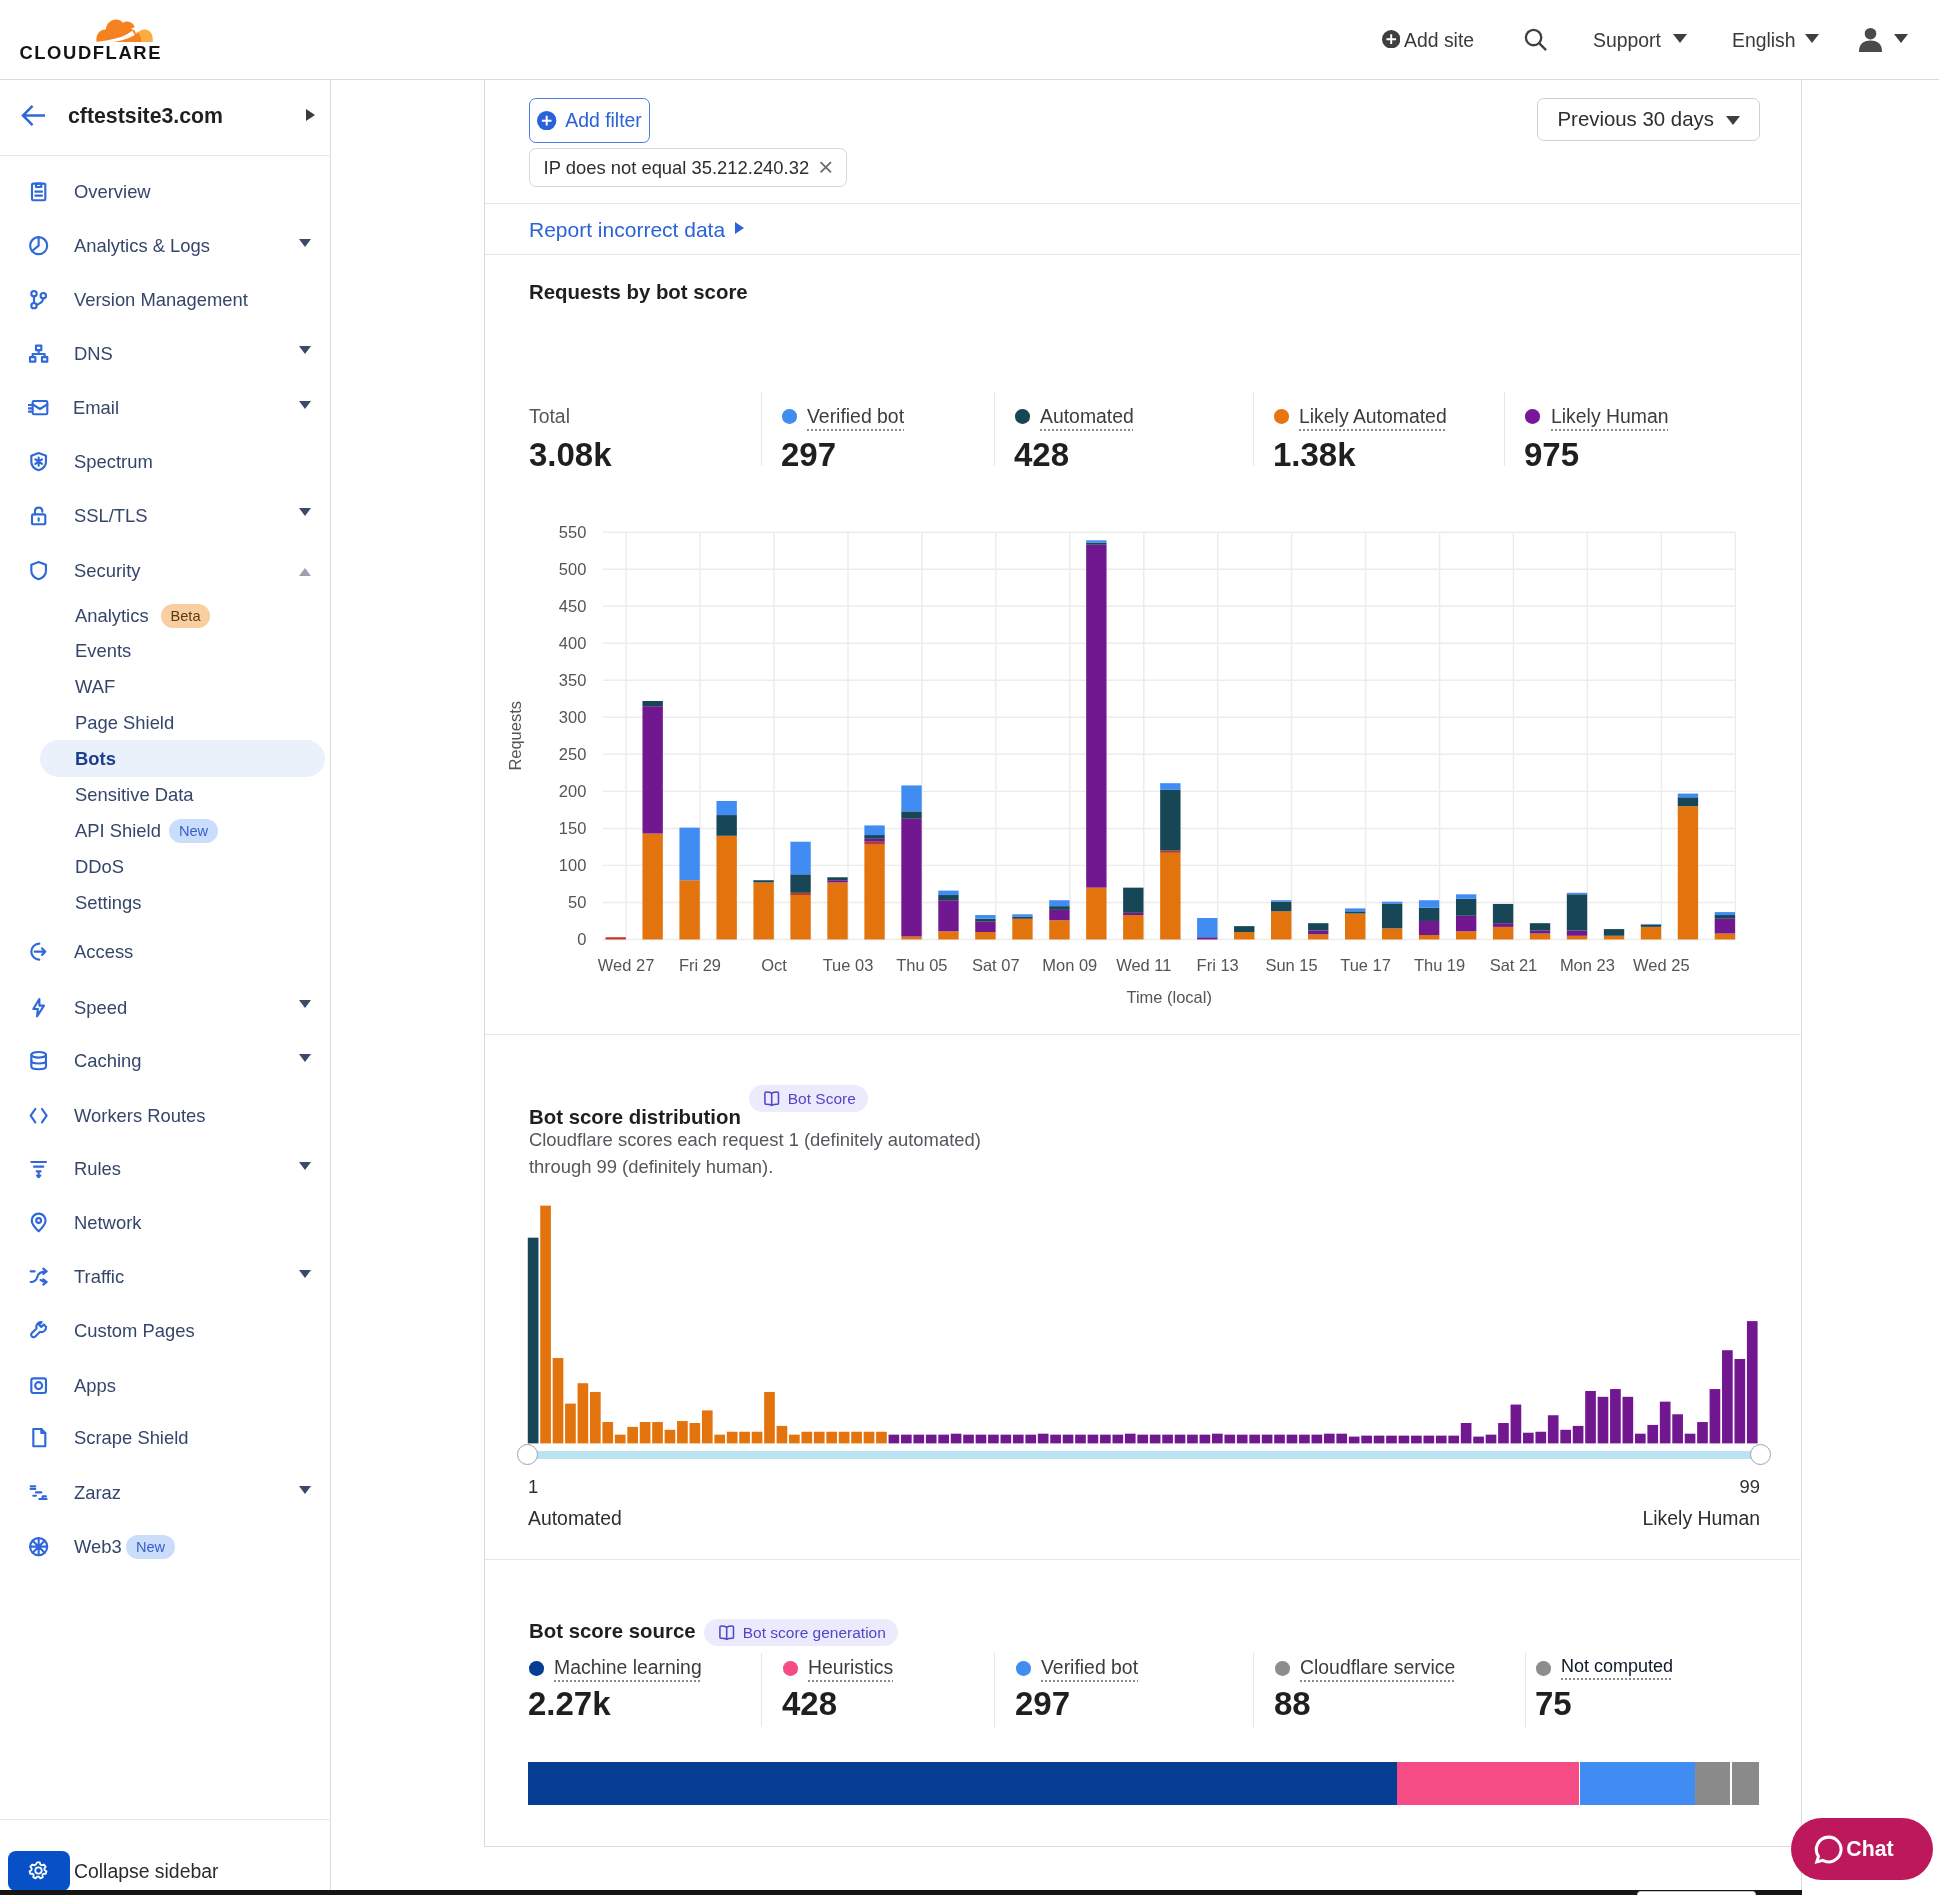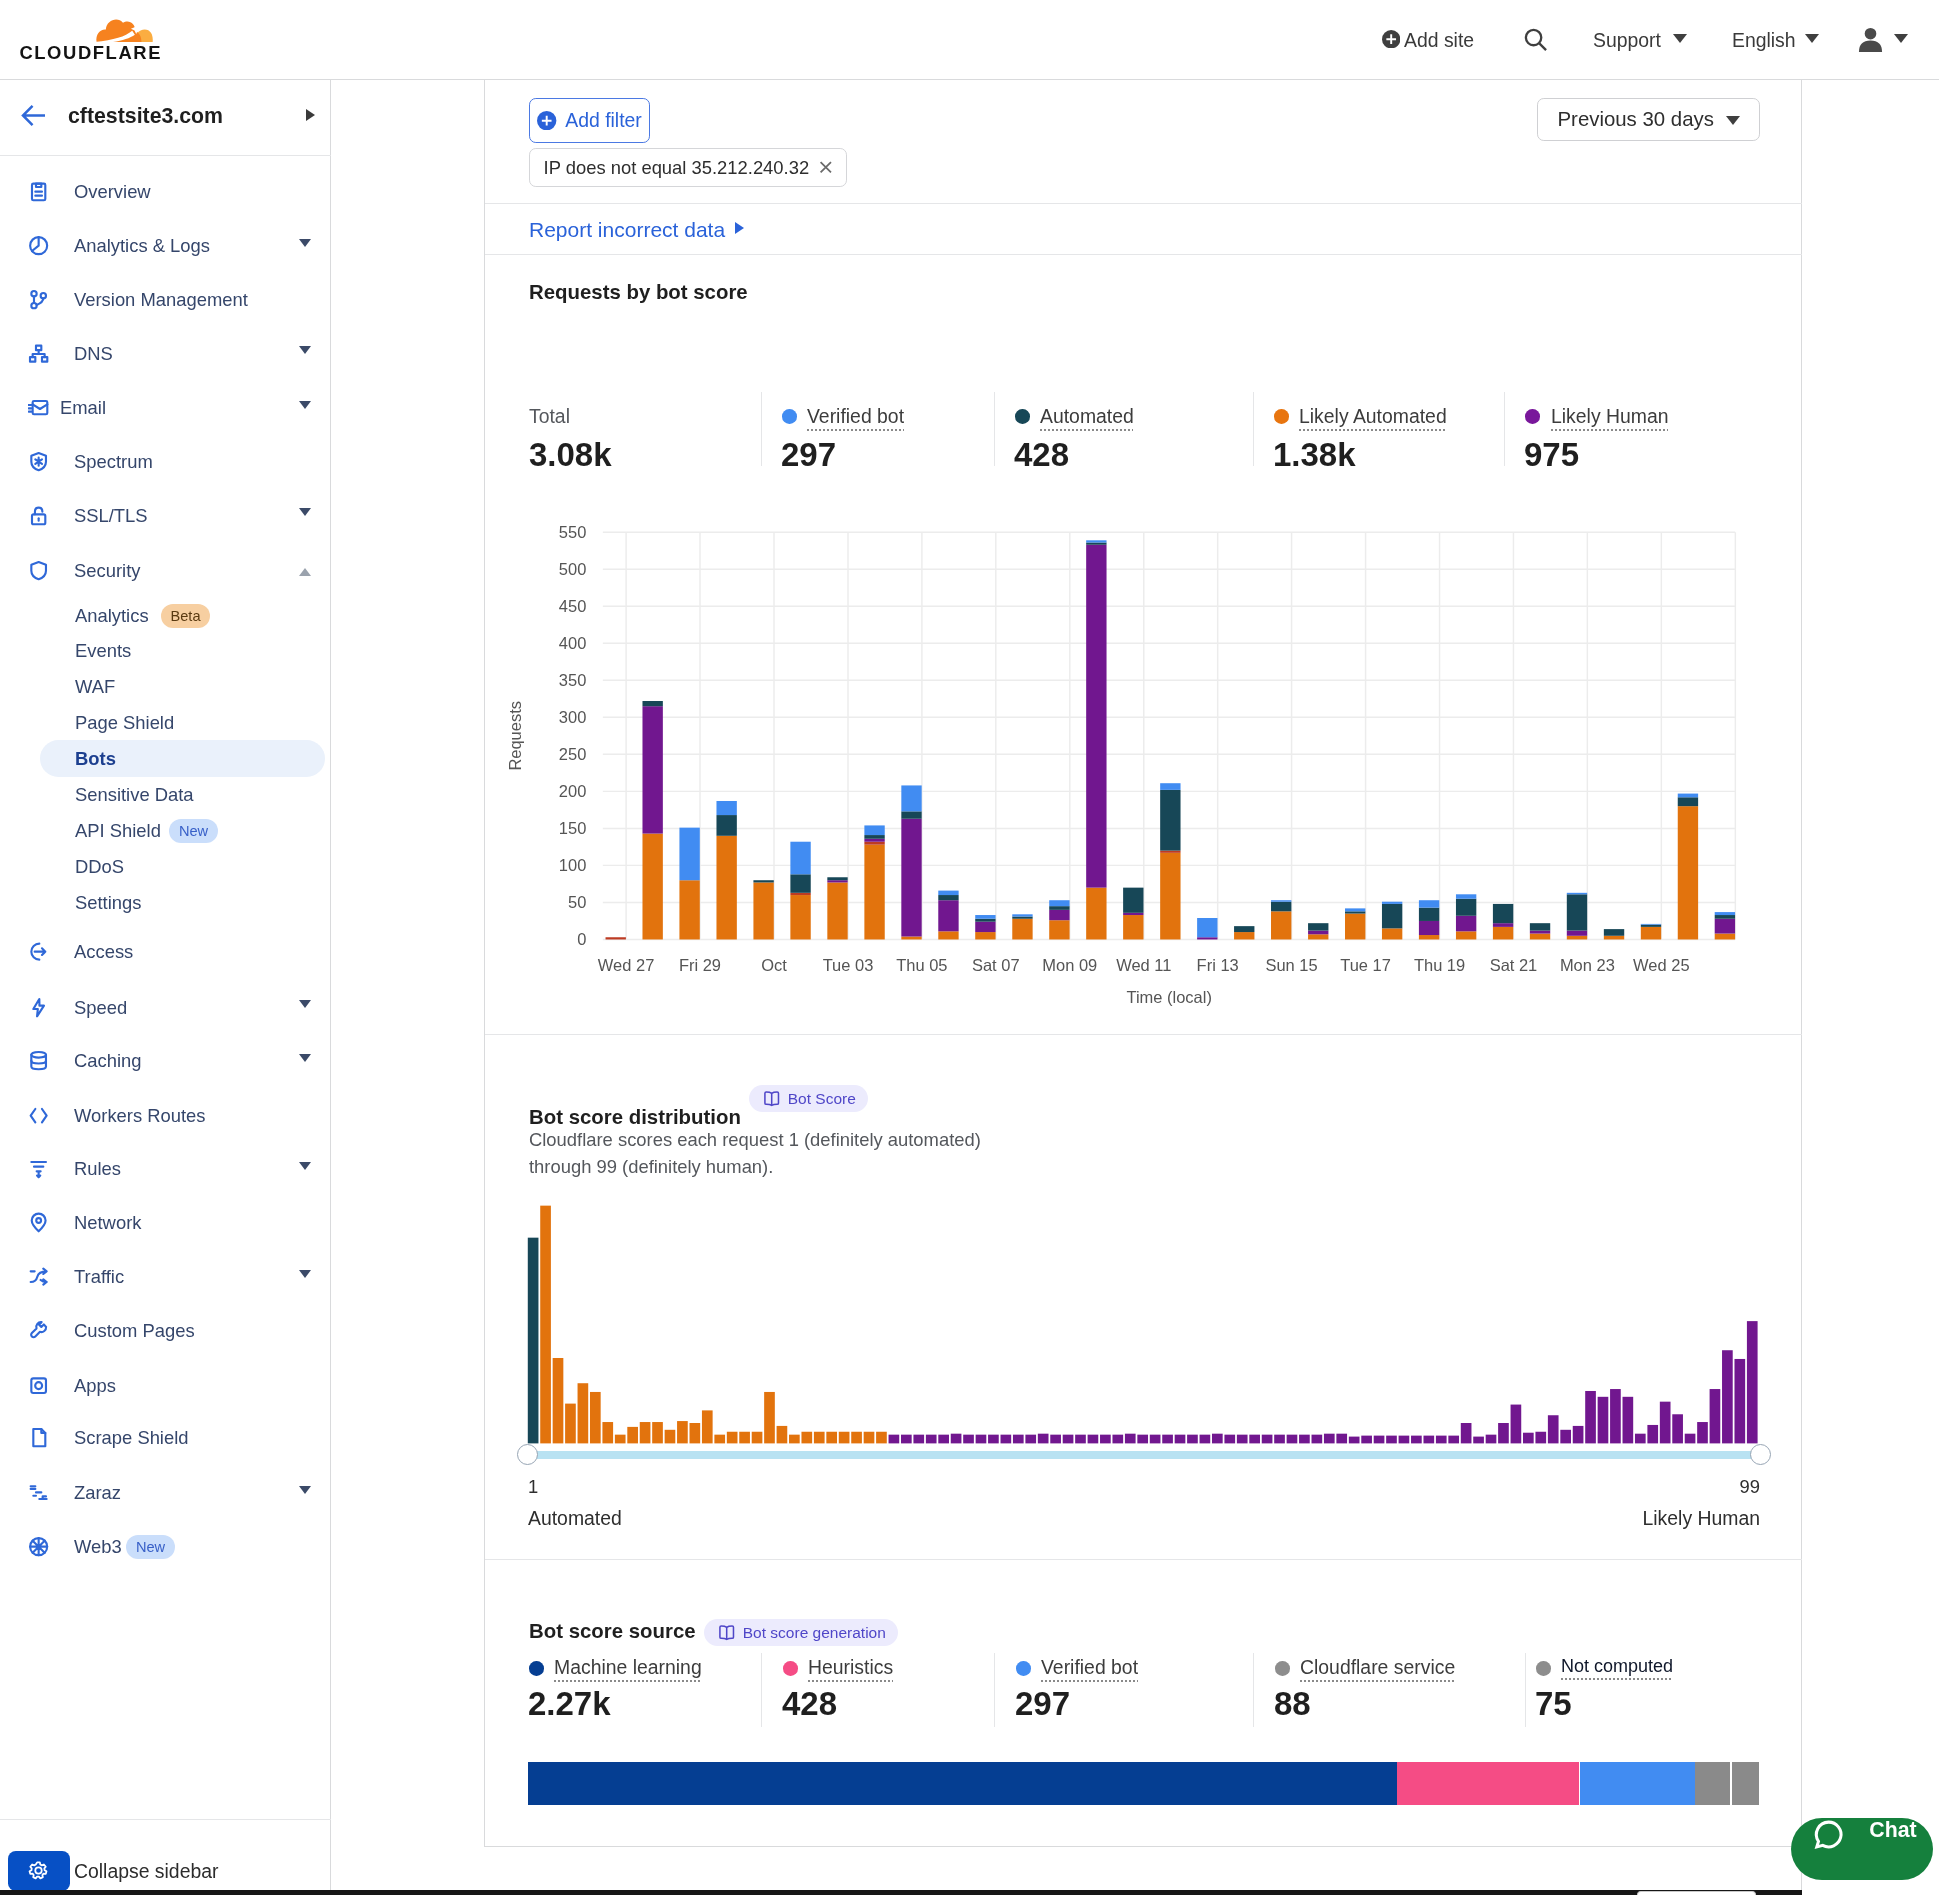--- a/index.html
+++ b/index.html
@@ -68,21 +68,21 @@
       <rect x="1.5" y="10.6" width="4" height="3.4" stroke="#2f68d8" stroke-width="1.6" fill="none" stroke-linecap="round" stroke-linejoin="round"></rect>
       <rect x="10.5" y="10.6" width="4" height="3.4" stroke="#2f68d8" stroke-width="1.6" fill="none" stroke-linecap="round" stroke-linejoin="round"></rect>
       <path d="M8 5.6V8.3M3.5 10.6V8.3H12.5V10.6" stroke="#2f68d8" stroke-width="1.6" fill="none" stroke-linecap="round" stroke-linejoin="round"></path>
     </svg>
 <div class="abs nav" style="left:74px;top:343px;">DNS</div>
 <div class="abs" style="left:299px;top:346px;width:0;height:0;border:6.8px solid transparent;border-top:8.7px solid #3b4a68;"></div>
 <svg class="abs" style="left:28px;top:397px;" width="21.3" height="21.3" viewBox="0 0 16 16">
       <rect x="3.5" y="3" width="11" height="10" rx="1" stroke="#2f68d8" stroke-width="1.6" fill="none" stroke-linecap="round" stroke-linejoin="round"></rect>
       <path d="M3.5 5.5 9 9l5.5-3.5M0.5 6h2M0.5 8.5h2M0.5 11h2" stroke="#2f68d8" stroke-width="1.6" fill="none" stroke-linecap="round" stroke-linejoin="round"></path>
     </svg>
-<div class="abs nav" style="left:60px;top:397px;">Email</div>
+<div class="abs nav" style="left:73px;top:397px;">Email</div>
 <div class="abs" style="left:299px;top:401px;width:0;height:0;border:6.8px solid transparent;border-top:8.7px solid #3b4a68;"></div>
 <svg class="abs" style="left:28px;top:451px;" width="21.3" height="21.3" viewBox="0 0 16 16">
       <path d="M8 1.5 13.5 3.5 V8 Q13.5 12.5 8 14.5 Q2.5 12.5 2.5 8 V3.5 Z" stroke="#2f68d8" stroke-width="1.6" fill="none" stroke-linecap="round" stroke-linejoin="round"></path>
       <path d="M8 5v6M5.5 6.3l5 3.4M10.5 6.3l-5 3.4" stroke="#2f68d8" stroke-width="1.6" fill="none" stroke-linecap="round" stroke-linejoin="round"></path>
     </svg>
 <div class="abs nav" style="left:74px;top:451px;">Spectrum</div>
 <svg class="abs" style="left:28px;top:505px;" width="21.3" height="21.3" viewBox="0 0 16 16">
       <rect x="3" y="7" width="10" height="7.5" rx="1.2" stroke="#2f68d8" stroke-width="1.6" fill="none" stroke-linecap="round" stroke-linejoin="round"></rect>
       <path d="M5.2 7V5 Q5.2 2 8 2 Q10.8 2 10.8 5" stroke="#2f68d8" stroke-width="1.6" fill="none" stroke-linecap="round" stroke-linejoin="round"></path>
       <path d="M8 10v1.8" stroke="#2f68d8" stroke-width="1.6" fill="none" stroke-linecap="round" stroke-linejoin="round"></path>
@@ -521,19 +521,19 @@
 <div class="abs" style="left:1536px;top:1661px;width:14.6px;height:14.6px;border-radius:50%;background:#8d8d8d;"></div>
     <div class="abs dotted" style="left:1561px;top:1656px;font-size:18px;color:#0f172a;">Not computed</div>
     <div class="abs" style="left:1535px;top:1685px;font-size:33px;font-weight:bold;color:#1f1f1f;">75</div>
 <div class="abs" style="left:528px;top:1762px;width:869px;height:43px;background:#053e92;"></div>
 <div class="abs" style="left:1397px;top:1762px;width:182px;height:43px;background:#f54c85;"></div>
 <div class="abs" style="left:1580px;top:1762px;width:115px;height:43px;background:#418cf2;"></div>
 <div class="abs" style="left:1695px;top:1762px;width:35px;height:43px;background:#8a8a8a;"></div>
 <div class="abs" style="left:1732px;top:1762px;width:27px;height:43px;background:#8a8a8a;"></div>
 <div class="abs" style="left:0;top:1890px;width:1802px;height:4.9px;background:#161616;"></div>
 <div class="abs" style="left:1637px;top:1891px;width:119px;height:3.9px;background:#fff;border:1px solid #c9c9c9;border-bottom:none;border-radius:7.8px 7.8px 0 0;"></div>
-<div class="abs" style="left:1791px;top:1818px;width:142px;height:62px;background:#15803d;border-radius:31px;display:flex;align-items:flex-start;padding-left:21.3px;gap:24px;">
+<div class="abs" style="left:1791px;top:1818px;width:142px;height:62px;background:#be185d;border-radius:31px;display:flex;align-items:center;padding-left:21.3px;gap:1px;">
 <svg width="33" height="33" viewBox="0 0 24 24">
         <path d="M12 3a9 9 0 1 1-4.2 16.9L3.5 21l1.2-4A9 9 0 0 1 12 3z" fill="none" stroke="#fff" stroke-width="2.2"></path>
       </svg>
 <span style="font-size:21.3px;font-weight:bold;color:#fff;">Chat</span>
     </div>
 </div>
 
 </body></html>

